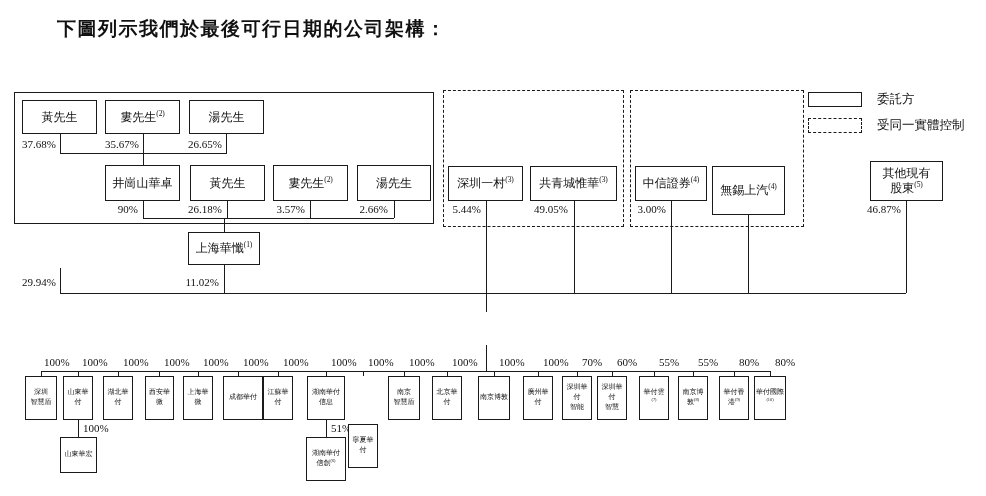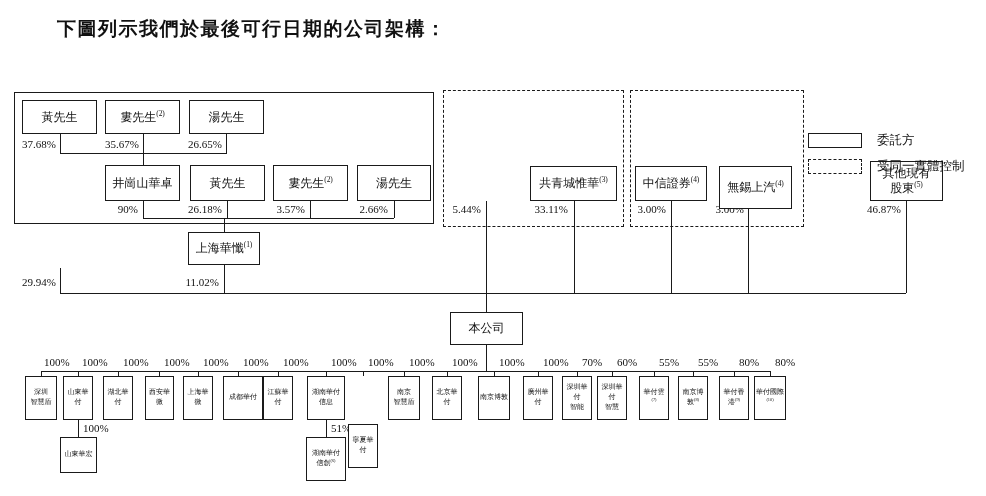--- a/index.html
+++ b/index.html
@@ -27,21 +27,21 @@
     box-sizing:border-box;z-index:3;
   }
   .node > span{white-space:pre-line;display:inline;}
   .node sup{font-size:0.62em;vertical-align:super;line-height:0;}
   .node.small{font-size:7px;line-height:1.4;padding:1px;}
   .hl,.vl{position:absolute;background:#1a1a1a;z-index:1;}
   .hl{height:1px;}
   .vl{width:1px;}
   .pct{position:absolute;font-size:11px;line-height:1;white-space:nowrap;z-index:2;}
   .pct.r{text-align:right;}
-  .legend{position:absolute;left:808px;top:91px;z-index:4;margin-top:41px;}
+  .legend{position:absolute;left:808px;top:91px;z-index:4;}
   .legend-row{display:flex;align-items:center;margin-bottom:9px;}
   .lg-box{width:52px;height:13px;border:1px solid #1a1a1a;background:#fff;flex:0 0 auto;}
   .lg-box.dashed{border-style:dashed;}
   .legend-row .lg-label{margin-left:15px;font-size:12.5px;white-space:nowrap;}
 </style>
 </head>
 <body>
 
 <div class="page">
   <div class="title">下圖列示我們於最後可行日期的公司架構：</div>
@@ -120,35 +120,35 @@
       </div>
       <div class="node" style="left: 273px; top: 165px; width: 75px; height: 36px;">
         <span>婁先生<sup>(2)</sup></span>
       </div>
       <div class="node" style="left: 357px; top: 165px; width: 74px; height: 36px;">
         <span>湯先生</span>
       </div>
       <div class="node" style="left: 188px; top: 232px; width: 72px; height: 33px;">
         <span>上海華懺<sup>(1)</sup></span>
       </div>
+      <div class="node" style="left: 448px; top: 166px; width: 75px; height: 35px;">
+        <span>深圳一村<sup>(3)</sup></span>
+      </div>
       <div class="node" style="left: 530px; top: 166px; width: 87px; height: 35px;">
         <span>共青城惟華<sup>(3)</sup></span>
       </div>
       <div class="node" style="left: 635px; top: 166px; width: 72px; height: 35px;">
         <span>中信證券<sup>(4)</sup></span>
       </div>
-      <div class="node" style="left: 712px; top: 166px; width: 73px; height: 43px; margin-left: 7px;">
+      <div class="node" style="left: 712px; top: 166px; width: 73px; height: 49px;">
         <span>無錫上汽<sup>(4)</sup></span>
       </div>
       <div class="node" style="left: 870px; top: 161px; width: 73px; height: 40px;">
         <span>其他現有
 股東<sup>(5)</sup></span>
-      </div>
-      <div class="node" style="left: 450px; top: 312px; width: 73px; height: 33px;">
-        <span>本公司</span>
       </div>
       <div class="node small" style="left: 25px; top: 376px; width: 32px; height: 44px;">
         <span>深圳
 智慧盾</span>
       </div>
       <div class="node small" style="left: 63px; top: 376px; width: 30px; height: 44px;">
         <span>山東華付</span>
       </div>
       <div class="node small" style="left: 103px; top: 376px; width: 30px; height: 44px;">
         <span>湖北華付</span>
@@ -215,21 +215,21 @@
       <div class="pct r" style="top: 139px; left: -4px; width: 60px;">37.68%</div>
       <div class="pct r" style="top: 139px; left: 79px; width: 60px;">35.67%</div>
       <div class="pct r" style="top: 139px; left: 162px; width: 60px;">26.65%</div>
       <div class="pct r" style="top: 204px; left: 78px; width: 60px;">90%</div>
       <div class="pct r" style="top: 204px; left: 162px; width: 60px;">26.18%</div>
       <div class="pct r" style="top: 204px; left: 245px; width: 60px;">3.57%</div>
       <div class="pct r" style="top: 204px; left: 328px; width: 60px;">2.66%</div>
       <div class="pct r" style="top: 277px; left: -4px; width: 60px;">29.94%</div>
       <div class="pct r" style="top: 277px; left: 159px; width: 60px; text-align: right;">11.02%</div>
       <div class="pct r" style="top: 204px; left: 421px; width: 60px;">5.44%</div>
-      <div class="pct r" style="top: 204px; left: 508px; width: 60px;">33.11%</div>
+      <div class="pct r" style="top: 204px; left: 508px; width: 60px;">49.05%</div>
       <div class="pct r" style="top: 204px; left: 606px; width: 60px;">3.00%</div>
       <div class="pct r" style="top: 204px; left: 684px; width: 60px;">3.00%</div>
       <div class="pct r" style="top: 204px; left: 841px; width: 60px;">46.87%</div>
       <div class="pct" style="top: 357px; left: 44px;">100%</div>
       <div class="pct" style="top: 357px; left: 82px;">100%</div>
       <div class="pct" style="top: 357px; left: 123px;">100%</div>
       <div class="pct" style="top: 357px; left: 164px;">100%</div>
       <div class="pct" style="top: 357px; left: 203px;">100%</div>
       <div class="pct" style="top: 357px; left: 243px;">100%</div>
       <div class="pct" style="top: 357px; left: 283px;">100%</div>

